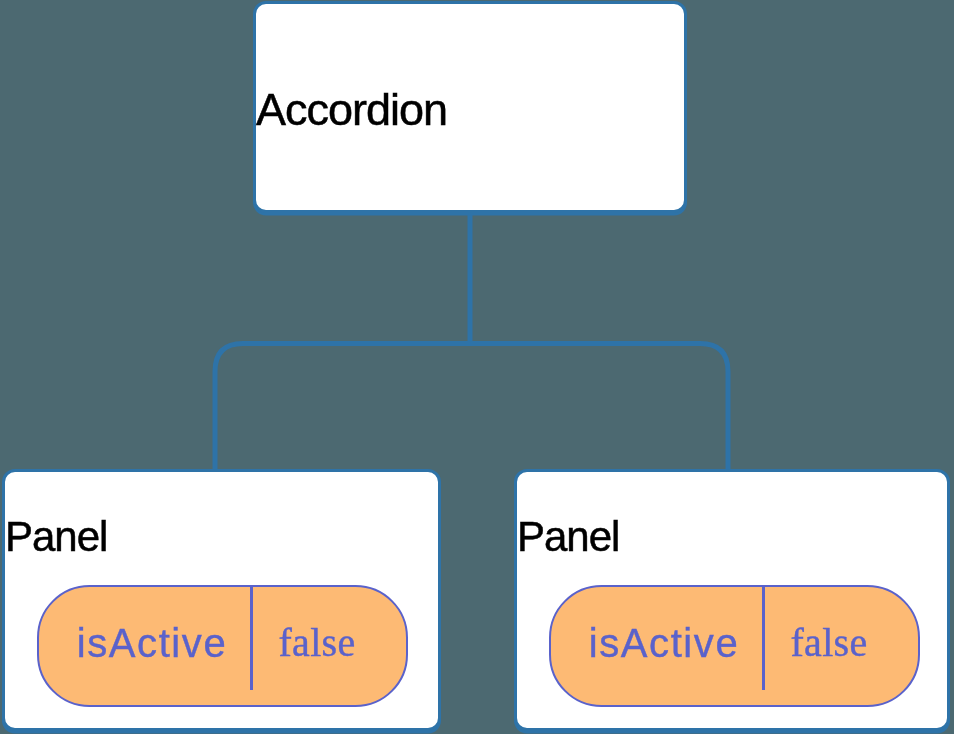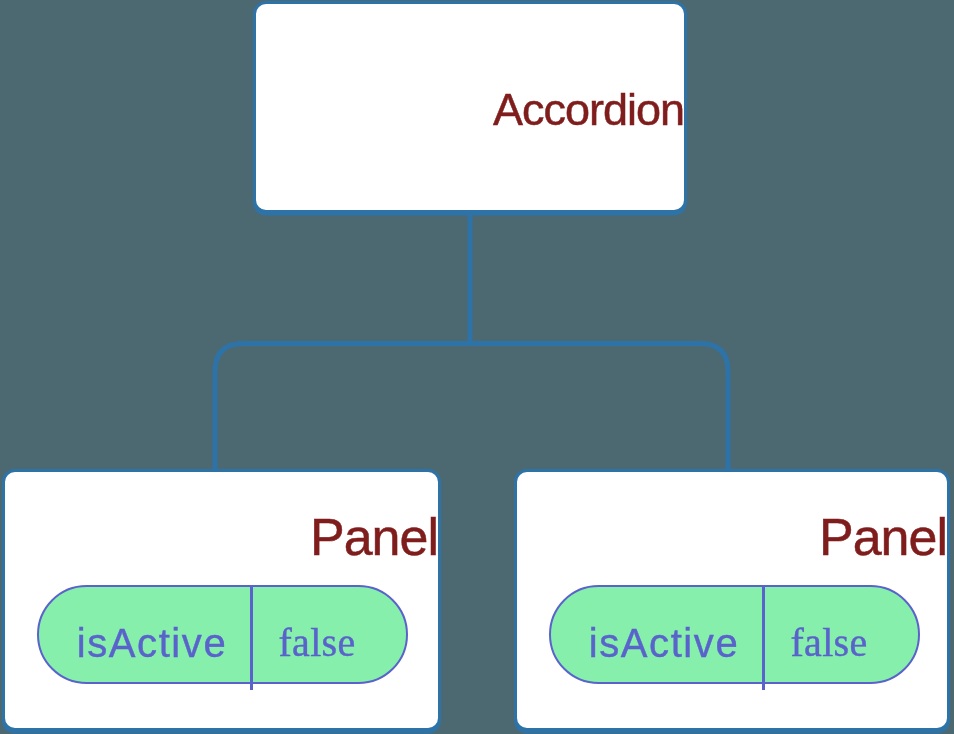--- a/index.html
+++ b/index.html
@@ -39,44 +39,44 @@
     left: 2px; top: 469px;
     width: 439px; height: 262px;
   }
   .node-panel-right {
     left: 514px; top: 469px;
     width: 436px; height: 262px;
   }
   .node-title {
     position: absolute;
     left: 0; right: 0;
-    text-align: right;
-    color: #7f1d1d;
+    text-align: left;
+    color: #000000;
     -webkit-text-stroke: 0.5px currentColor;
   }
   .title-accordion {
     top: 83px;
     font-size: 45px;
     line-height: 45px;
     letter-spacing: -1px;
   }
   .title-panel {
     top: 44px;
-    font-size: 52px;
+    font-size: 42px;
     line-height: 42px;
     letter-spacing: -1px;
   }
   .pill {
     position: absolute;
     left: 32px; top: 113px;
-    width: 371px; height: 99px;
+    width: 371px; height: 122px;
     box-sizing: border-box;
     border: 2.5px solid #5A62CB;
     border-radius: 52.5px;
-    background: #86efac;
+    background: #fdba74;
   }
   .pill-divider {
     position: absolute;
     left: 211px; top: -2.5px;
     width: 2.5px; height: 105px;
     background: #5A62CB;
   }
   .pill-text {
     position: absolute;
     top: 35.5px;

